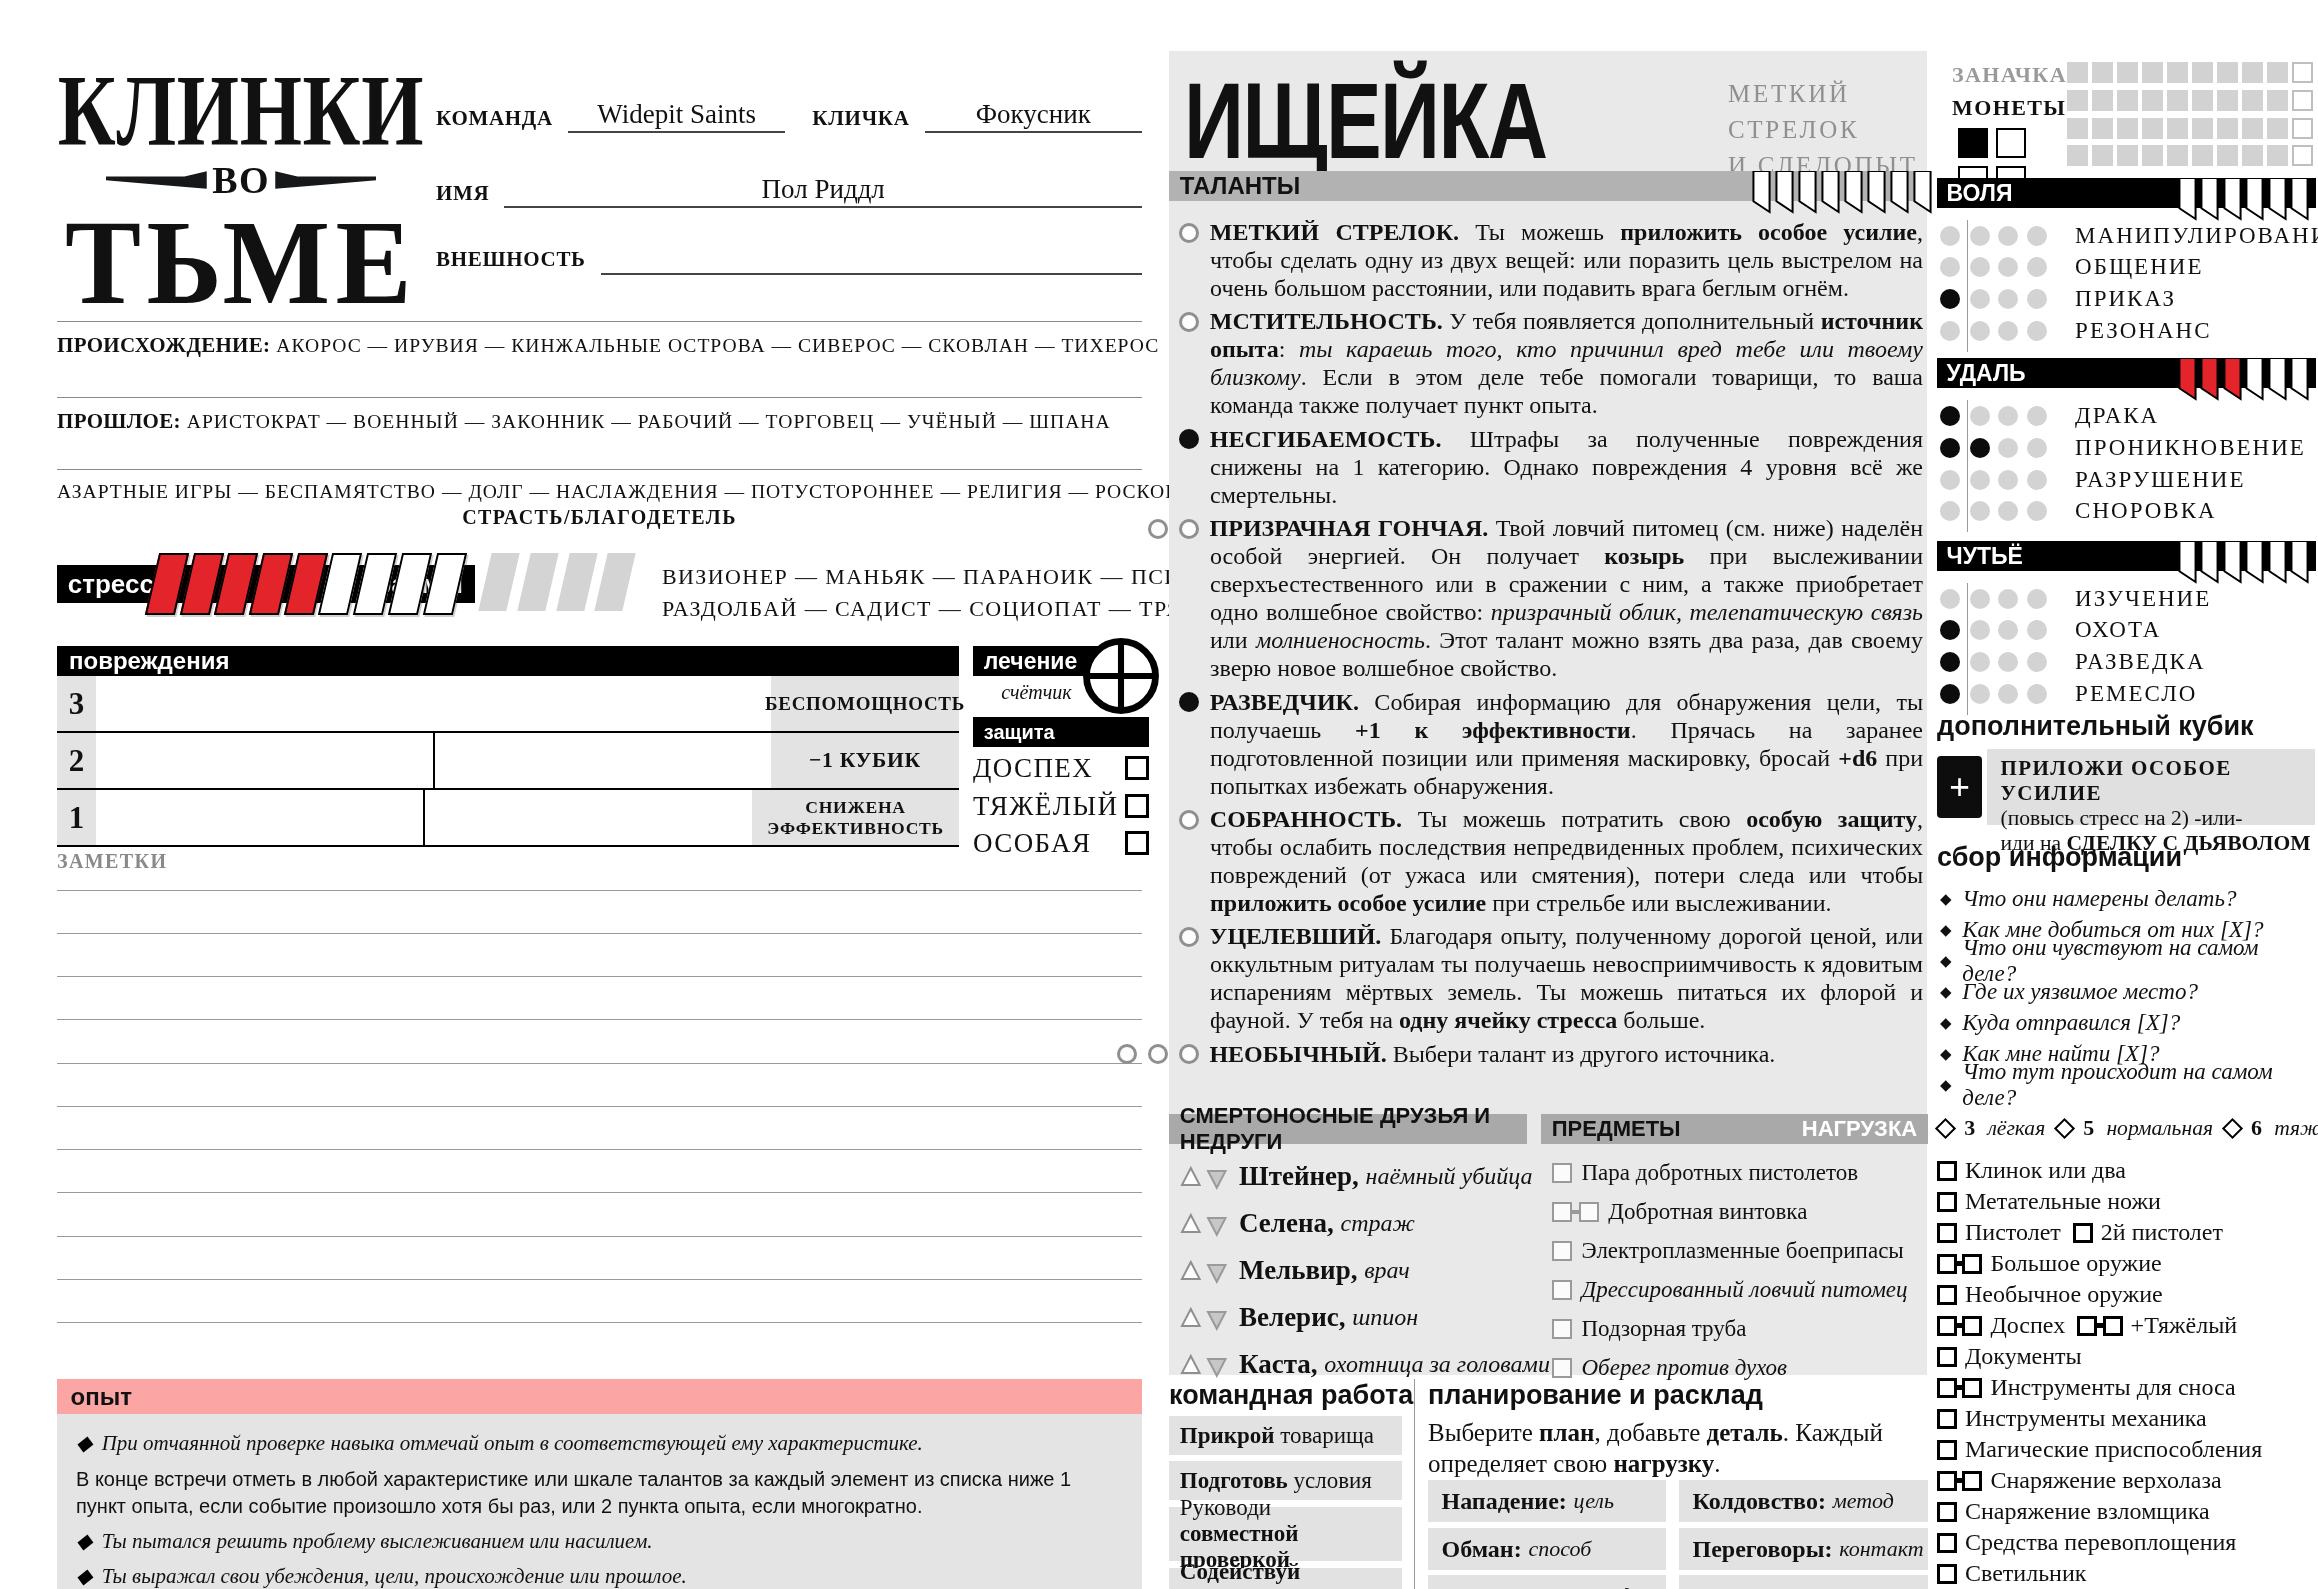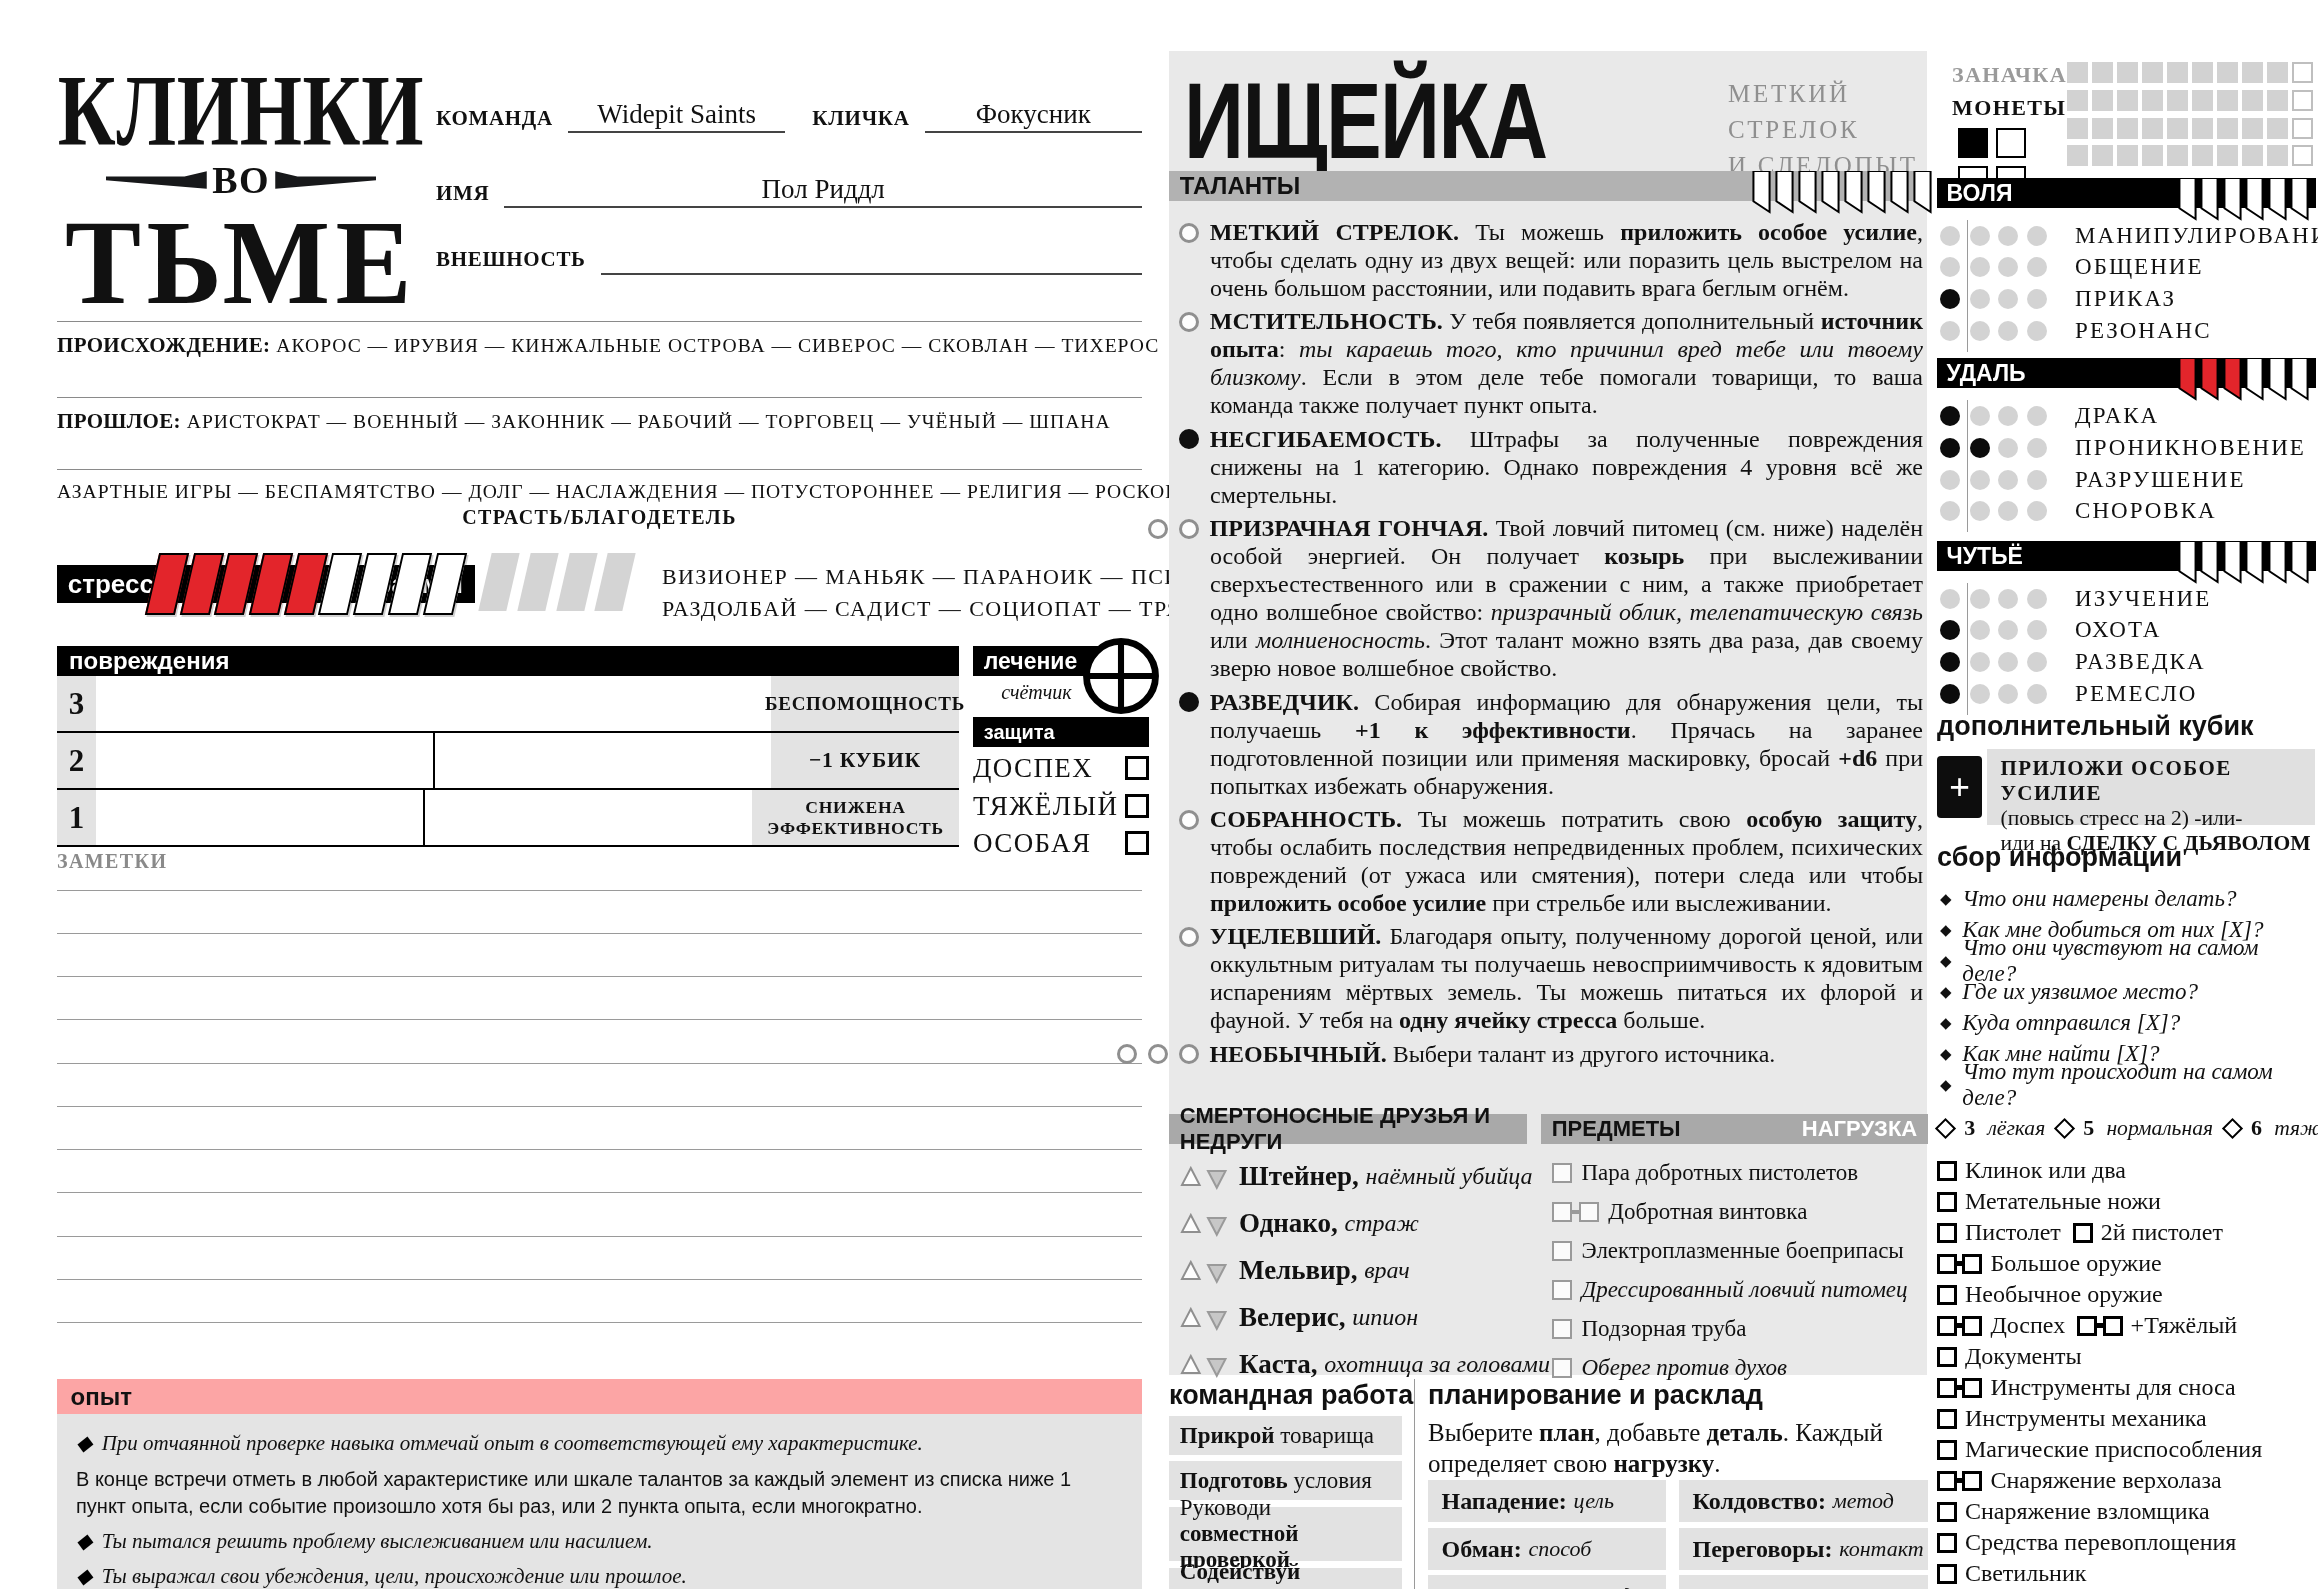--- a/index.html
+++ b/index.html
@@ -340,21 +340,21 @@
           <polygon points="3,10 29,10 16,35" fill="#c7c7c7" stroke="#9a9a9a" stroke-width="3"></polygon>
         </svg>
       </span><span class="fr-name">Штейнер,</span>&nbsp;<span class="fr-role">наёмный убийца</span></div>
     <div class="friend"><span class="fr-tris">
         <svg width="21.6" height="21.6" viewBox="0 0 32 32">
           <polygon points="16,3 29,28 3,28" fill="#fdfdfd" stroke="#8f8f8f" stroke-width="3"></polygon>
         </svg>
         <svg width="21.6" height="26" viewBox="0 0 32 38">
           <polygon points="3,10 29,10 16,35" fill="#c7c7c7" stroke="#9a9a9a" stroke-width="3"></polygon>
         </svg>
-      </span><span class="fr-name">Однако,</span>&nbsp;<span class="fr-role">страж</span></div>
+      </span><span class="fr-name">Селена,</span>&nbsp;<span class="fr-role">страж</span></div>
     <div class="friend"><span class="fr-tris">
         <svg width="21.6" height="21.6" viewBox="0 0 32 32">
           <polygon points="16,3 29,28 3,28" fill="#fdfdfd" stroke="#8f8f8f" stroke-width="3"></polygon>
         </svg>
         <svg width="21.6" height="26" viewBox="0 0 32 38">
           <polygon points="3,10 29,10 16,35" fill="#c7c7c7" stroke="#9a9a9a" stroke-width="3"></polygon>
         </svg>
       </span><span class="fr-name">Мельвир,</span>&nbsp;<span class="fr-role">врач</span></div>
     <div class="friend"><span class="fr-tris">
         <svg width="21.6" height="21.6" viewBox="0 0 32 32">

